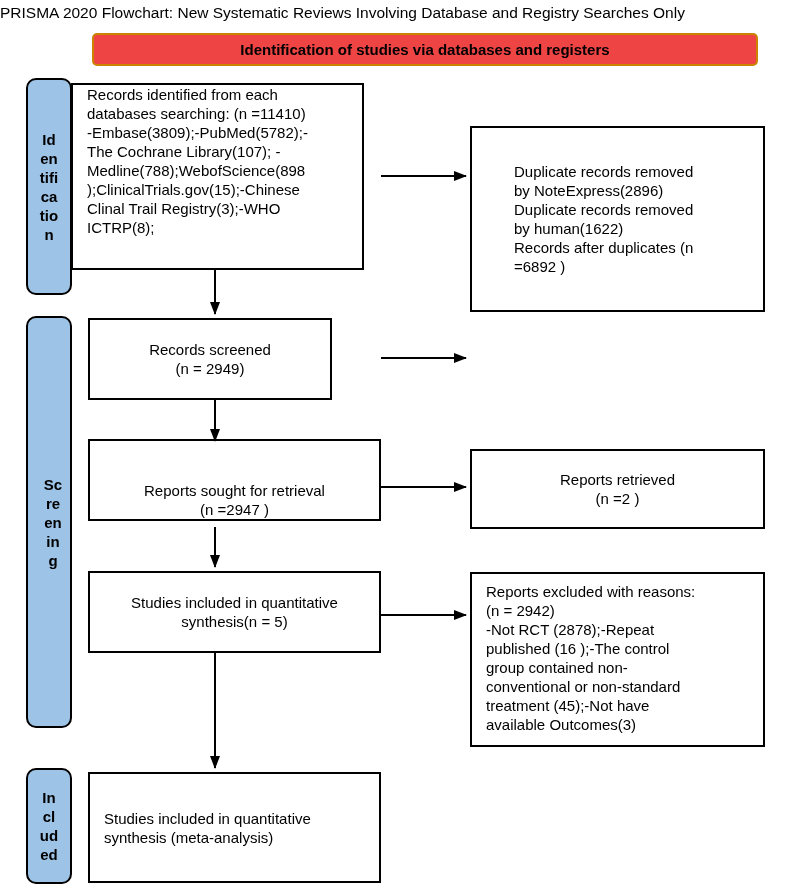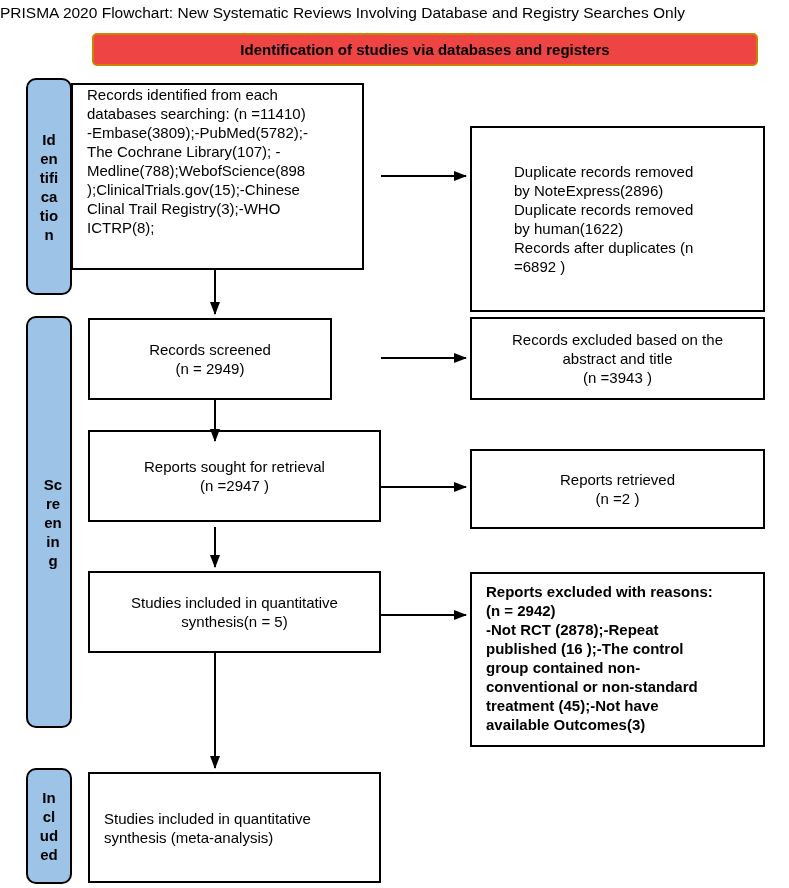--- a/index.html
+++ b/index.html
@@ -53,24 +53,24 @@
   }
   .box.center {
     display: flex; align-items: center; justify-content: center;
     text-align: center;
   }
   .box.lefttext { text-align: left; }
   #box-records-identified { left: 71px;  top: 83px;  width: 293px; height: 187px; padding: 0 8px 0 14px; }
   #box-duplicates         { left: 470px; top: 82px;  width: 295px; height: 186px; display: flex; align-items: center; padding-left: 42px; padding-right: 6px; margin-top: 44px; }
   #box-records-screened   { left: 88px;  top: 318px; width: 244px; height: 82px; }
   #box-records-excluded   { left: 470px; top: 317px; width: 295px; height: 83px; }
-  #box-reports-sought     { left: 88px;  top: 430px; width: 293px; height: 92px; }
+  #box-reports-sought     { left: 88px;  top: 439px; width: 293px; height: 82px; align-items: flex-end; }
   #box-reports-retrieved  { left: 470px; top: 449px; width: 295px; height: 80px; }
   #box-studies-quant      { left: 88px;  top: 571px; width: 293px; height: 82px; }
-  #box-reports-reasons    { left: 470px; top: 572px; width: 295px; height: 175px; padding: 8px 14px 0 14px; font-weight: bold; }
+  #box-reports-reasons    { left: 470px; top: 572px; width: 295px; height: 175px; padding: 8px 14px 0 14px; }
   #box-studies-meta       { left: 88px;  top: 772px; width: 293px; height: 111px;
                             display: flex; flex-direction: column; justify-content: center;
                             padding-left: 14px; padding-right: 6px; }
   #box-studies-meta .nline { width: 100%; text-align: center; padding-right: 14px; box-sizing: border-box; }
   #arrow-layer {
     position: absolute; left: 0; top: 0;
     width: 789px; height: 888px;
     pointer-events: none;
   }
 </style>
@@ -123,25 +123,20 @@
 by human(1622)
 Records after duplicates (n
 =6892 )</span>
   </div>
 
   <div class="box center" id="box-records-screened">
     <span>Records screened
 (n = 2949)</span>
   </div>
 
-  <div class="box center" id="box-records-excluded">
-    <span>Records excluded based on the
-abstract and title
-(n =3943 )</span>
-  </div>
 
   <div class="box center" id="box-reports-sought">
     <span>Reports sought for retrieval
 (n =2947 )</span>
   </div>
 
   <div class="box center" id="box-reports-retrieved">
     <span>Reports retrieved
 (n =2 )</span>
   </div>

